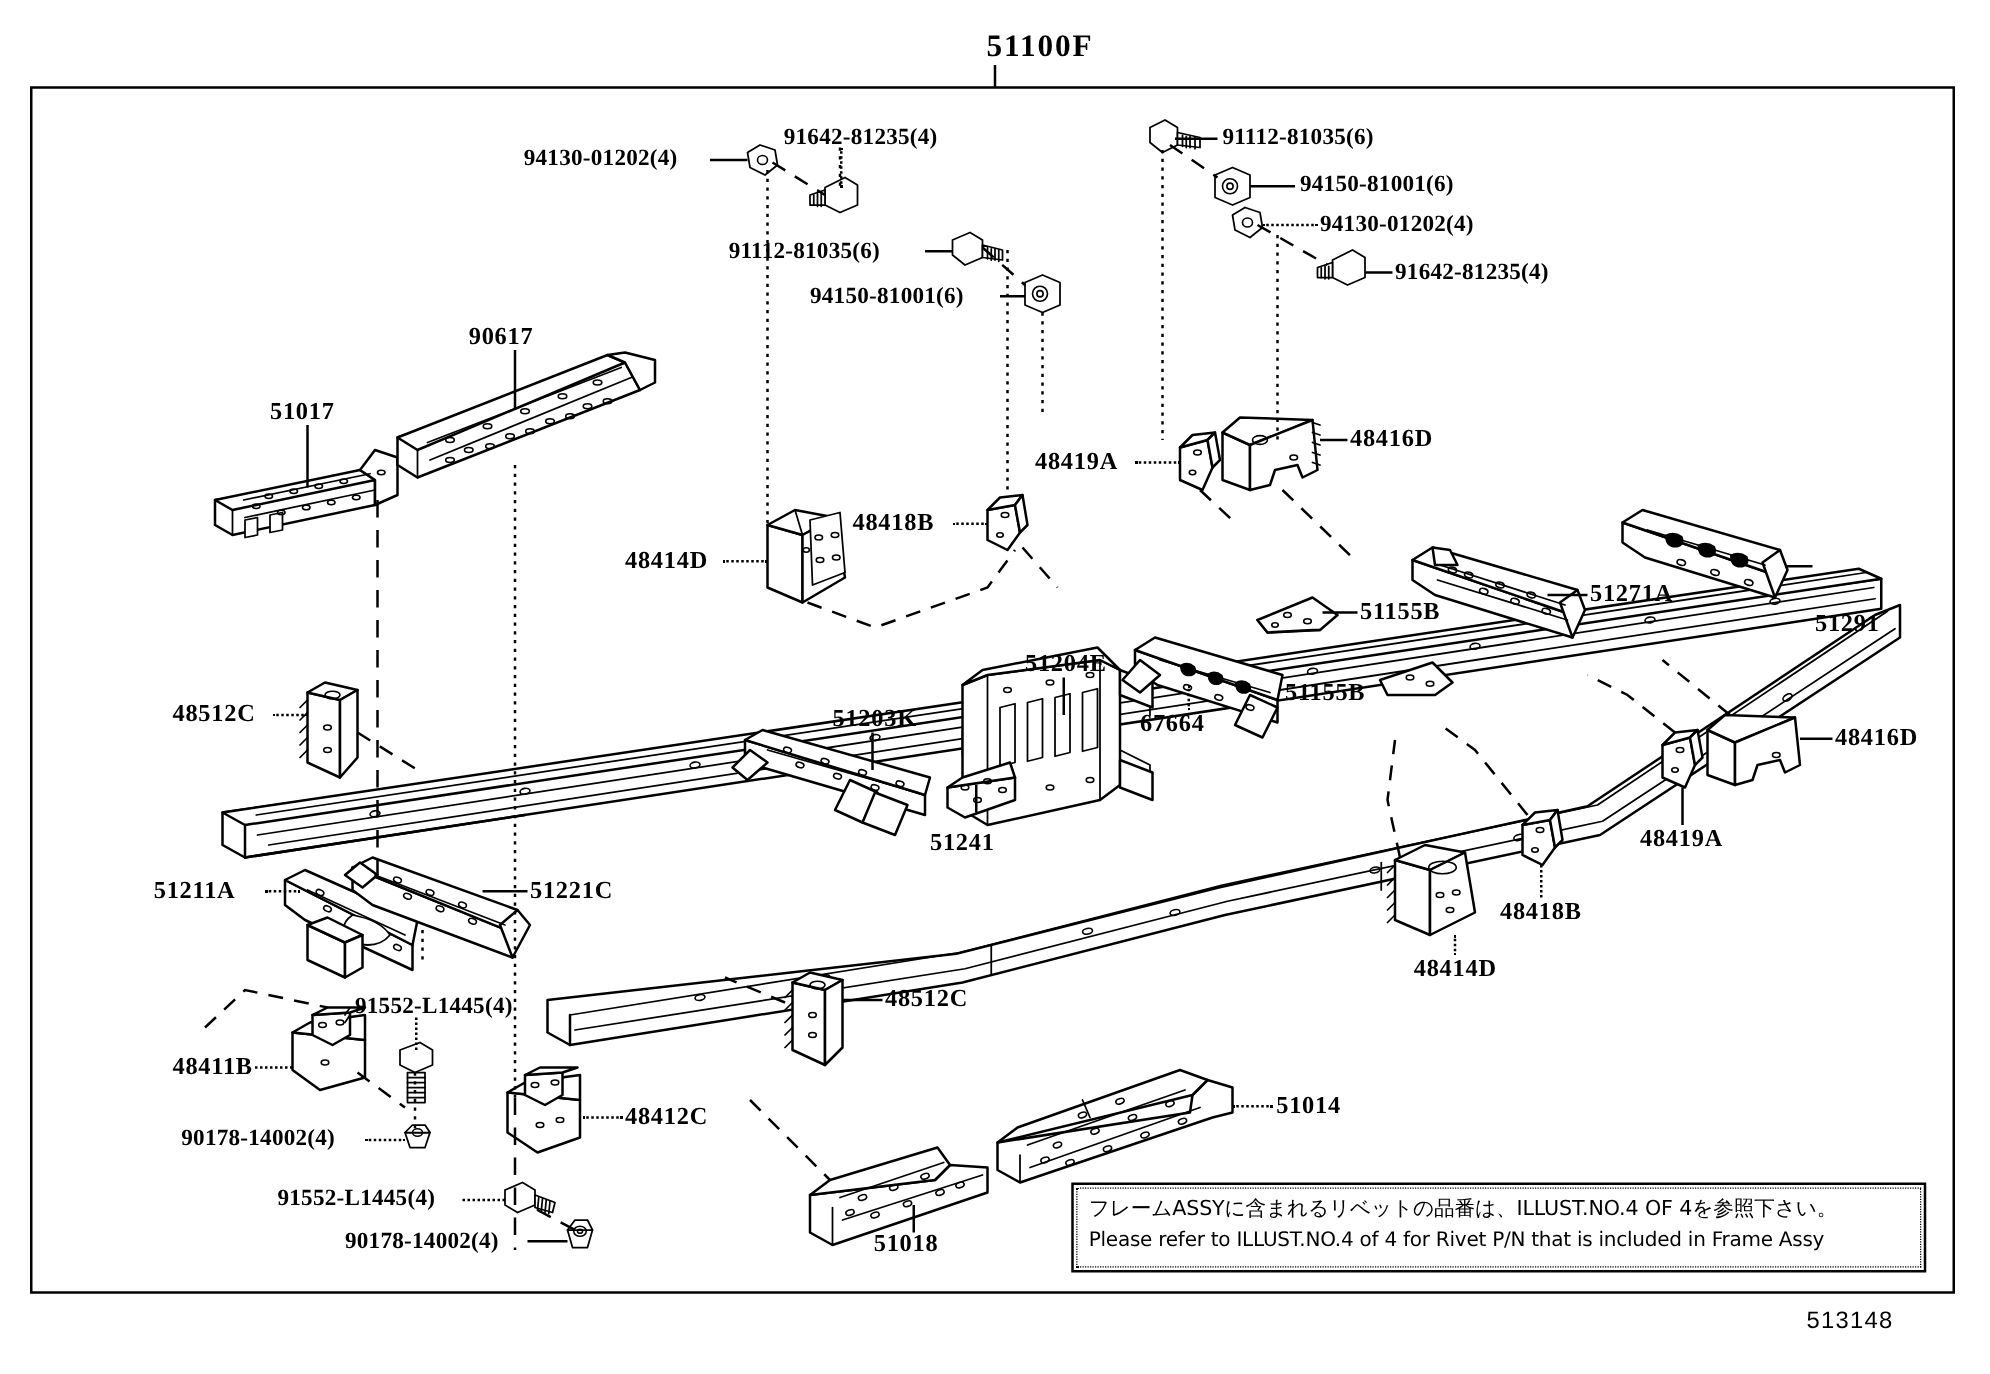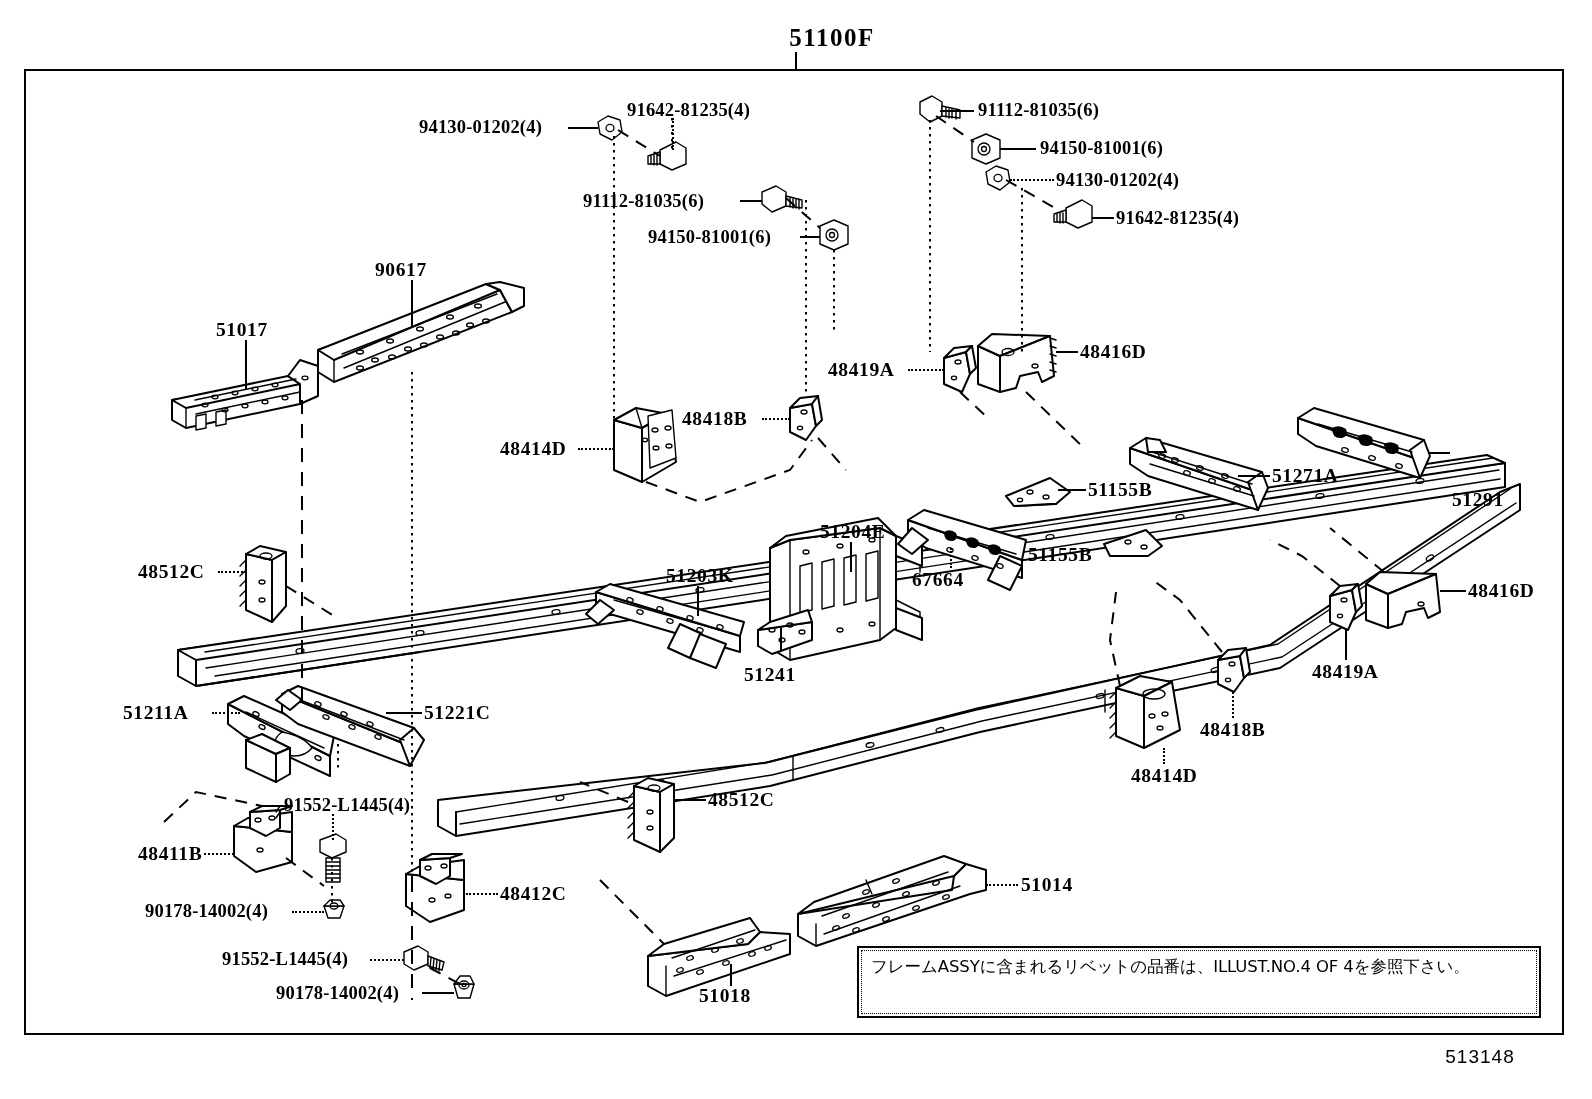--- a/index.html
+++ b/index.html
@@ -785,17 +785,18 @@
   <div class="leader h" style="left:674px; top:799px; width:32px;"></div>
 
   <div class="lbl" style="left:699px; top:986px;">51018</div>
   <div class="leader v" style="left:730px; top:964px; height:22px;"></div>
 
   <div class="lbl" style="left:1021px; top:875px;">51014</div>
   <div class="leader dotted-h" style="left:986px; top:884px; width:32px;"></div>
 
   <div class="note-box">
     <div class="note-line jp">フレームASSYに含まれるリベットの品番は、ILLUST.NO.4 OF 4を参照下さい。</div>
+    <div class="note-line en">Please refer to ILLUST.NO.4 of  4 for Rivet P/N that is included in Frame Assy</div>
   </div>
 
   <div class="footer-code">513148</div>
 
 </div>
 
 </body></html>

